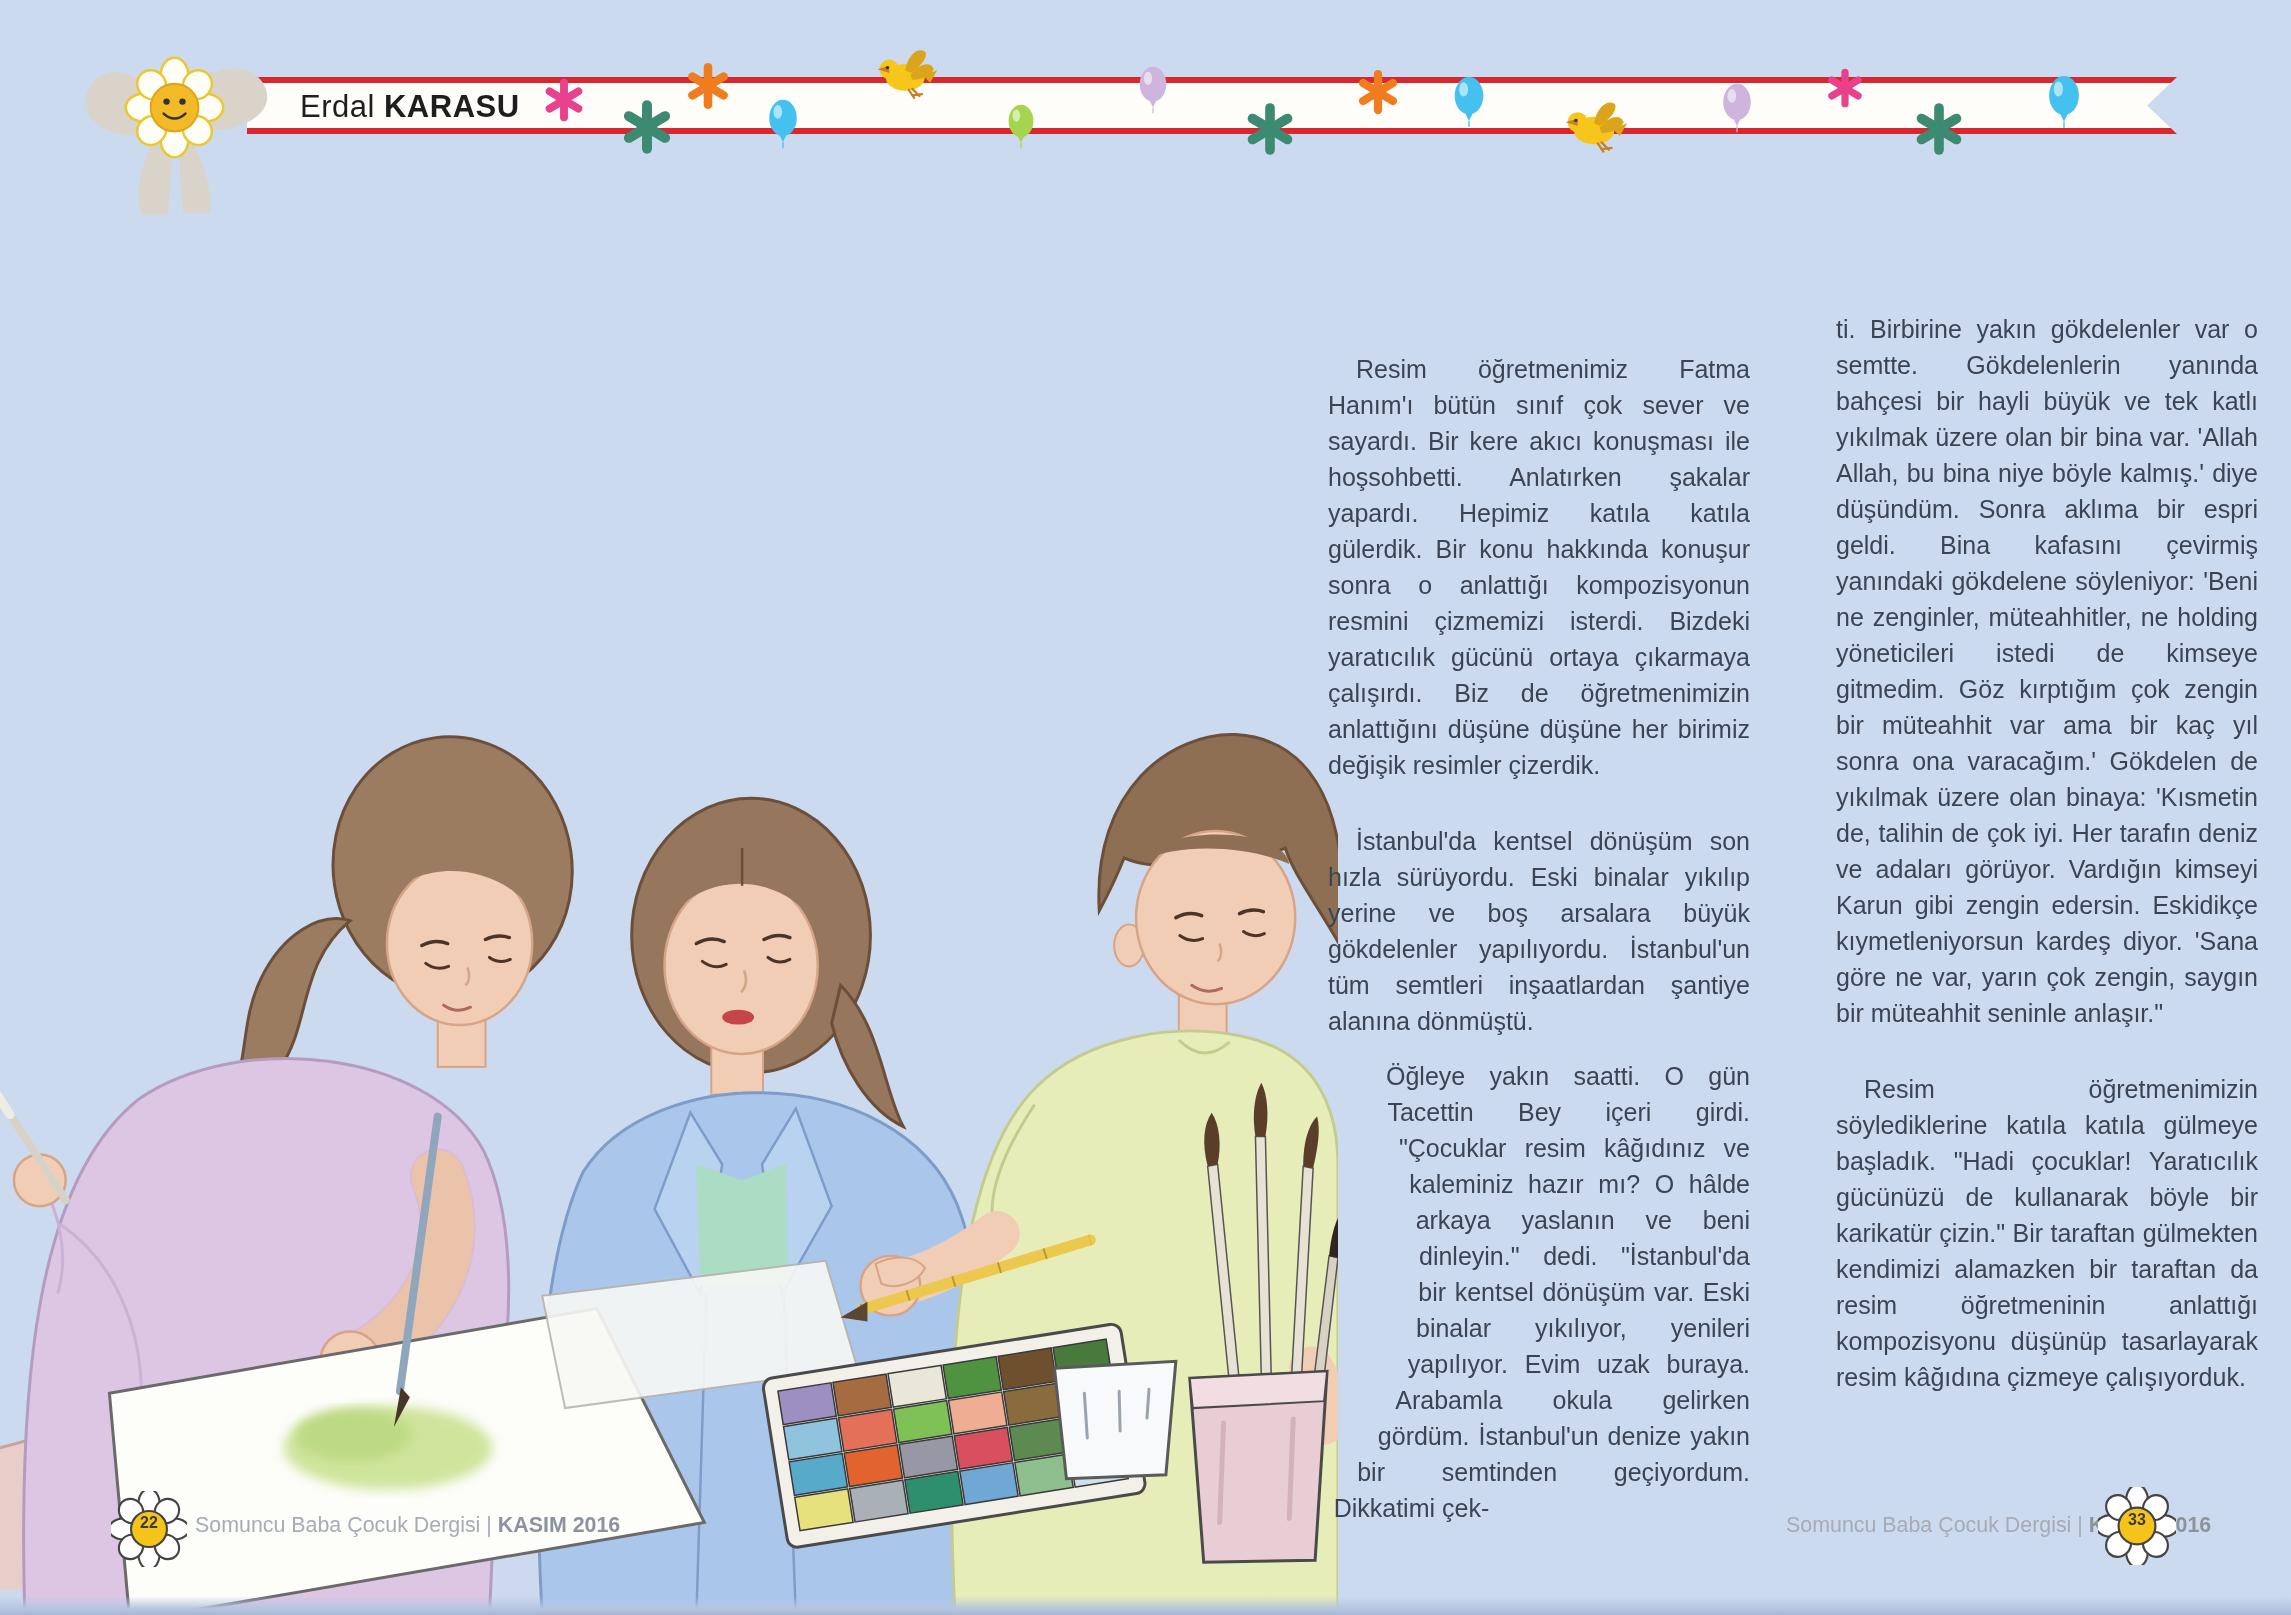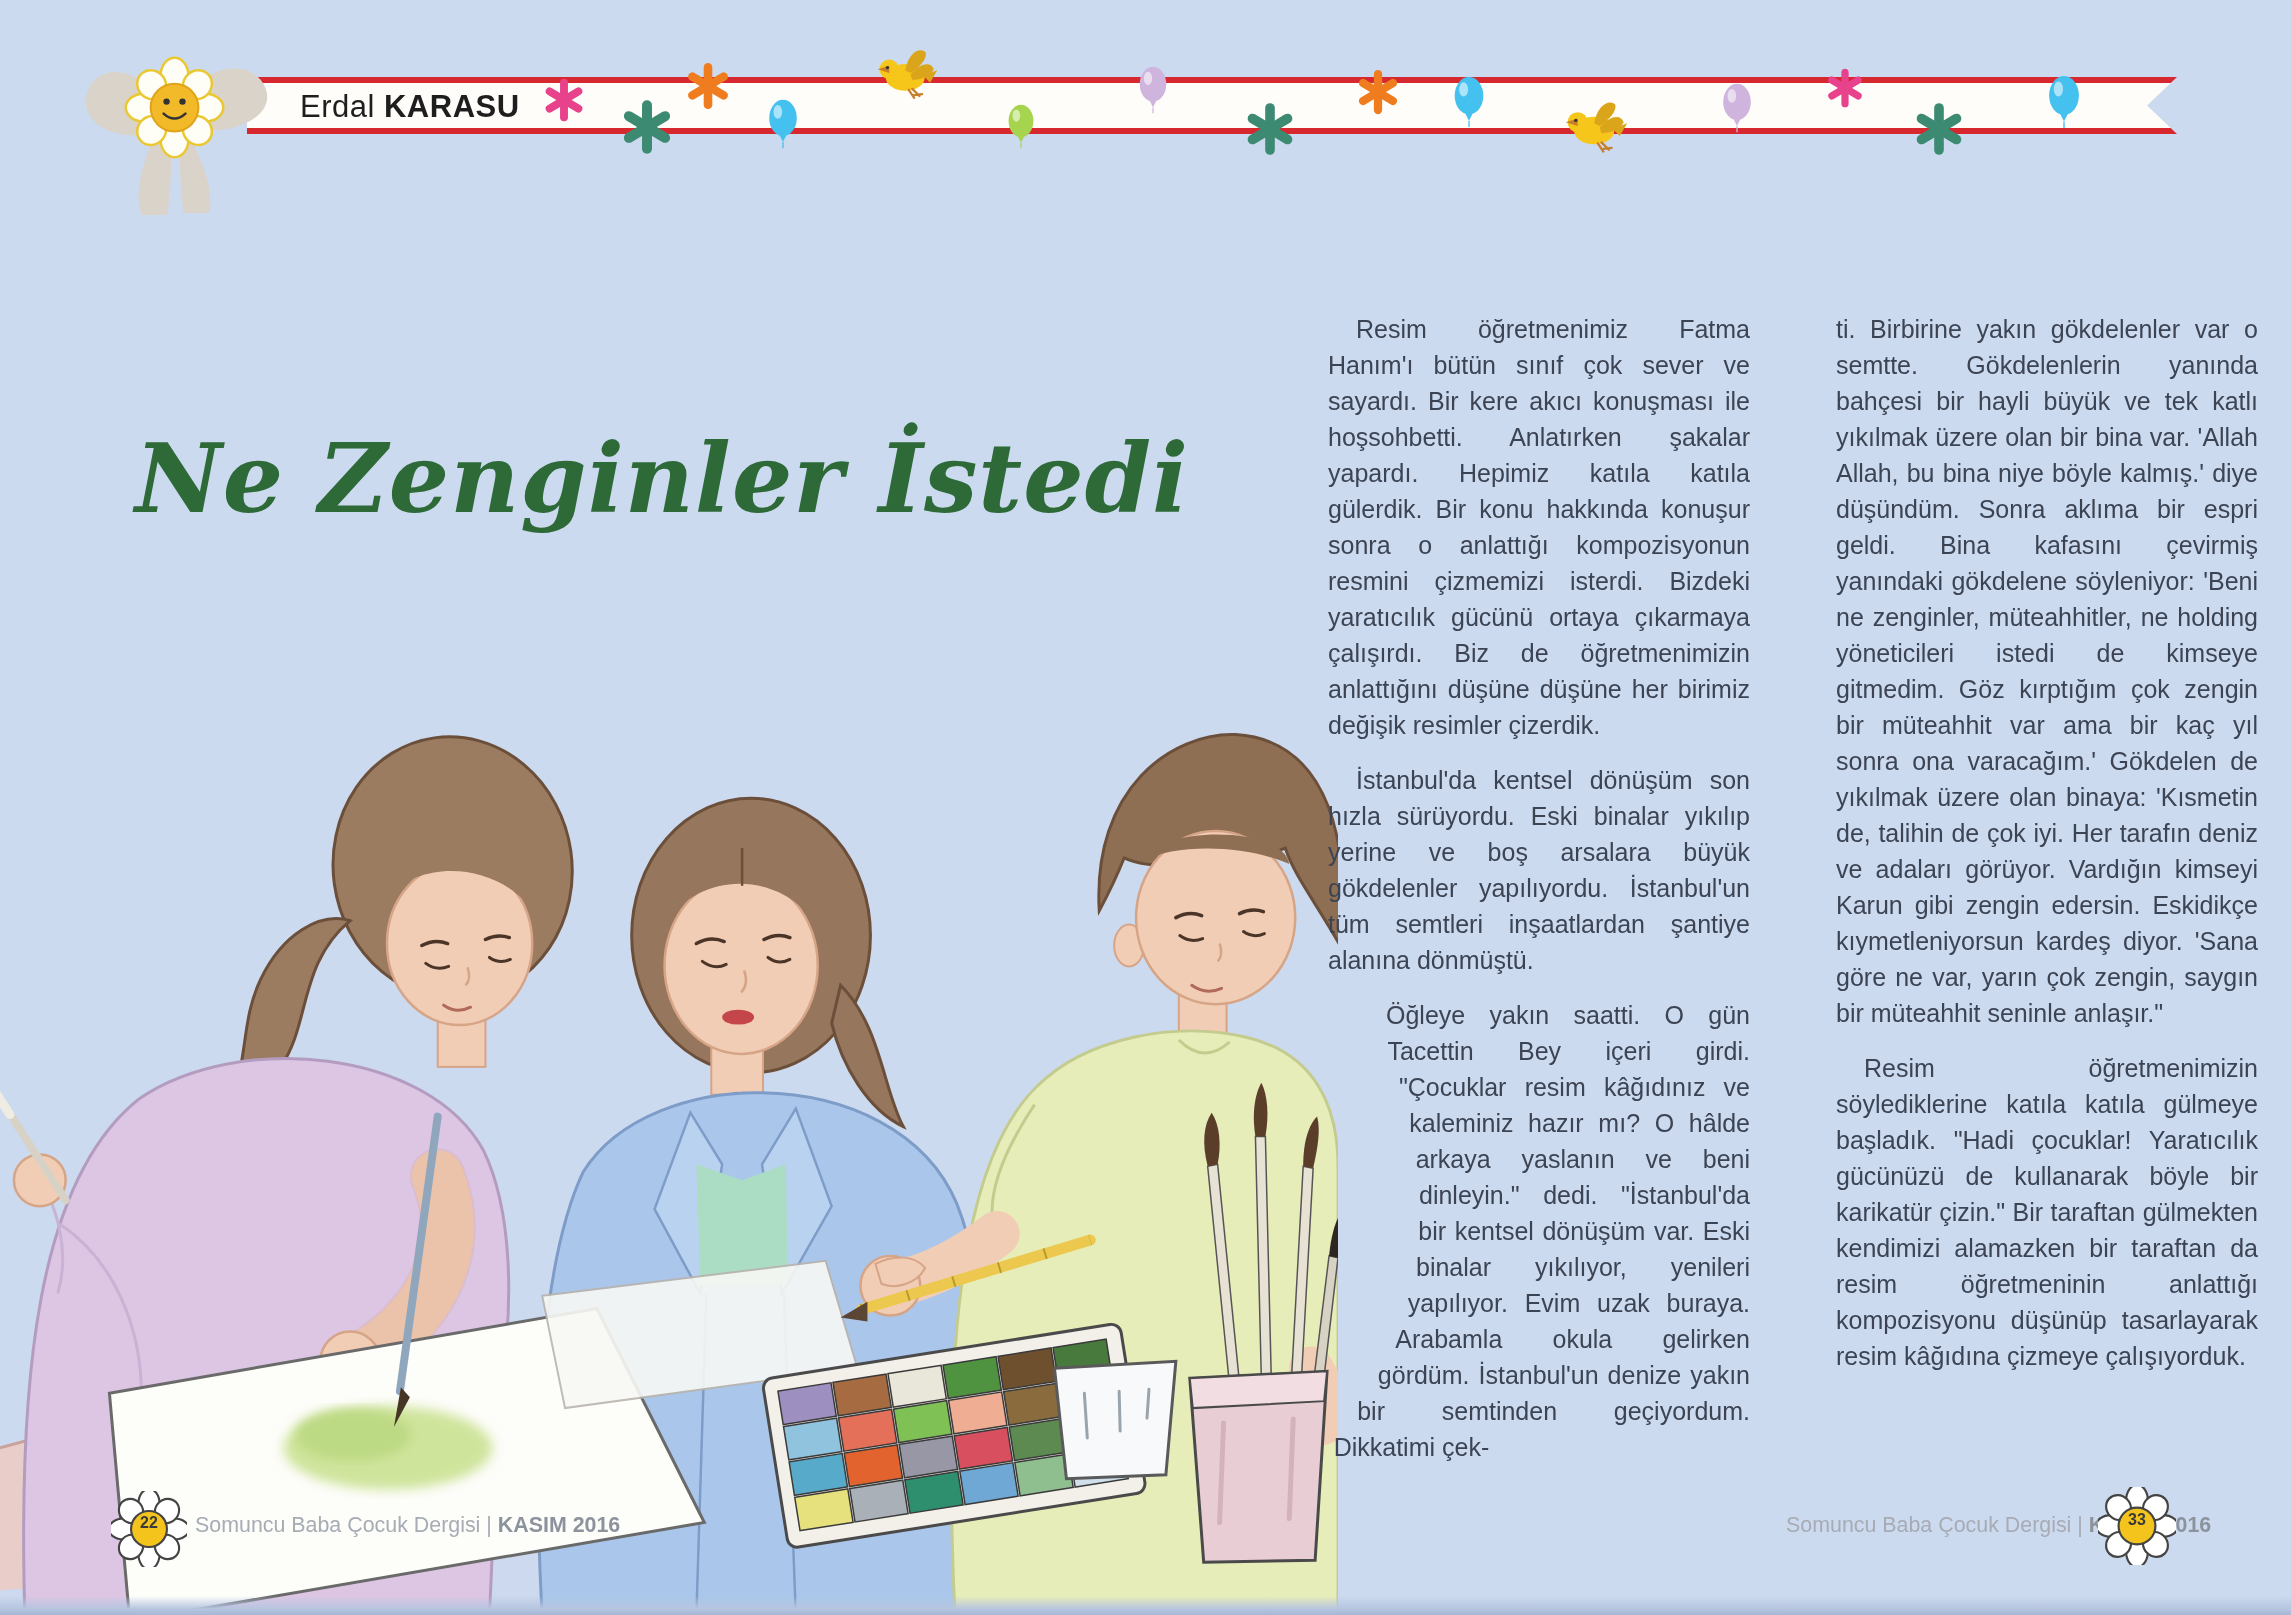--- a/index.html
+++ b/index.html
@@ -17,21 +17,21 @@
 
   
   .title{position:absolute;left:135px;top:360px;font-family:"DejaVu Serif", serif;
          font-style:italic;font-size:95px;line-height:1.15;color:#2d6a38;white-space:nowrap;letter-spacing:1px;}
 
   
   .col{position:absolute;top:311px;width:422px;text-align:justify;
        font-size:25px;line-height:36px;color:#3c4454;}
   .col1{left:1328px;} .col2{left:1836px;}
   .col p{margin:0 0 19px 0;}
-  .col p.indent{text-indent:28px;}
+  .col p.indent{text-indent:28px;margin-top:40px;}
   .wrap-spacer{float:left;width:96px;height:442px;
        shape-outside:polygon(0 0,58px 0,47px 8%,62px 18%,80px 31%,91px 45%,89px 56%,79px 66%,63px 76%,34px 88%,10px 96%,0 100%);}
 
   
   .footer-text{position:absolute;font-size:21.4px;color:#a6abb4;white-space:nowrap;text-align:center;}
   .footer-text b{color:#8d939d;font-weight:bold;}
   .ft-left{left:195px;top:1513px;}
   .ft-right{left:1786px;top:1513px;width:308px;text-align:right;}
   .daisy{position:absolute;}
   .pagenum{position:absolute;width:46px;text-align:center;font-size:16px;font-weight:bold;color:#3a3a3a;}
@@ -157,21 +157,20 @@
   <svg class="deco" style="left:1824px;top:67px;color:#e8428c" width="42" height="42" viewBox="0 0 42 42">
       <use href="#sym-asterisk"></use>
     </svg>
   <svg class="deco" style="left:1911px;top:101px;color:#3d8a72" width="56" height="56" viewBox="0 0 56 56">
       <use href="#sym-asterisk"></use>
     </svg>
   <svg class="deco" style="left:2045px;top:75px;color:#45c1ef" width="38" height="54" viewBox="0 0 38 54">
       <use href="#sym-balloon"></use>
     </svg>
 
-  <h1 class="title">Ne Zenginler İstedi</h1>
 
   <svg class="illu" width="1338" height="1148" viewBox="0 0 1345 1154">
     <defs>
         <filter id="soft">
           <feGaussianBlur stdDeviation="6"></feGaussianBlur>
         </filter>
       </defs>
 
     <path d="M0,985 C250,915 550,868 800,843 C1050,822 1250,810 1345,806 L1345,1154 L0,1154 Z" fill="#e9cdc9"></path>
     <path d="M0,985 C250,915 550,868 800,843 C1050,822 1250,810 1345,806" fill="none" stroke="#c9a29b" stroke-width="3"></path>

